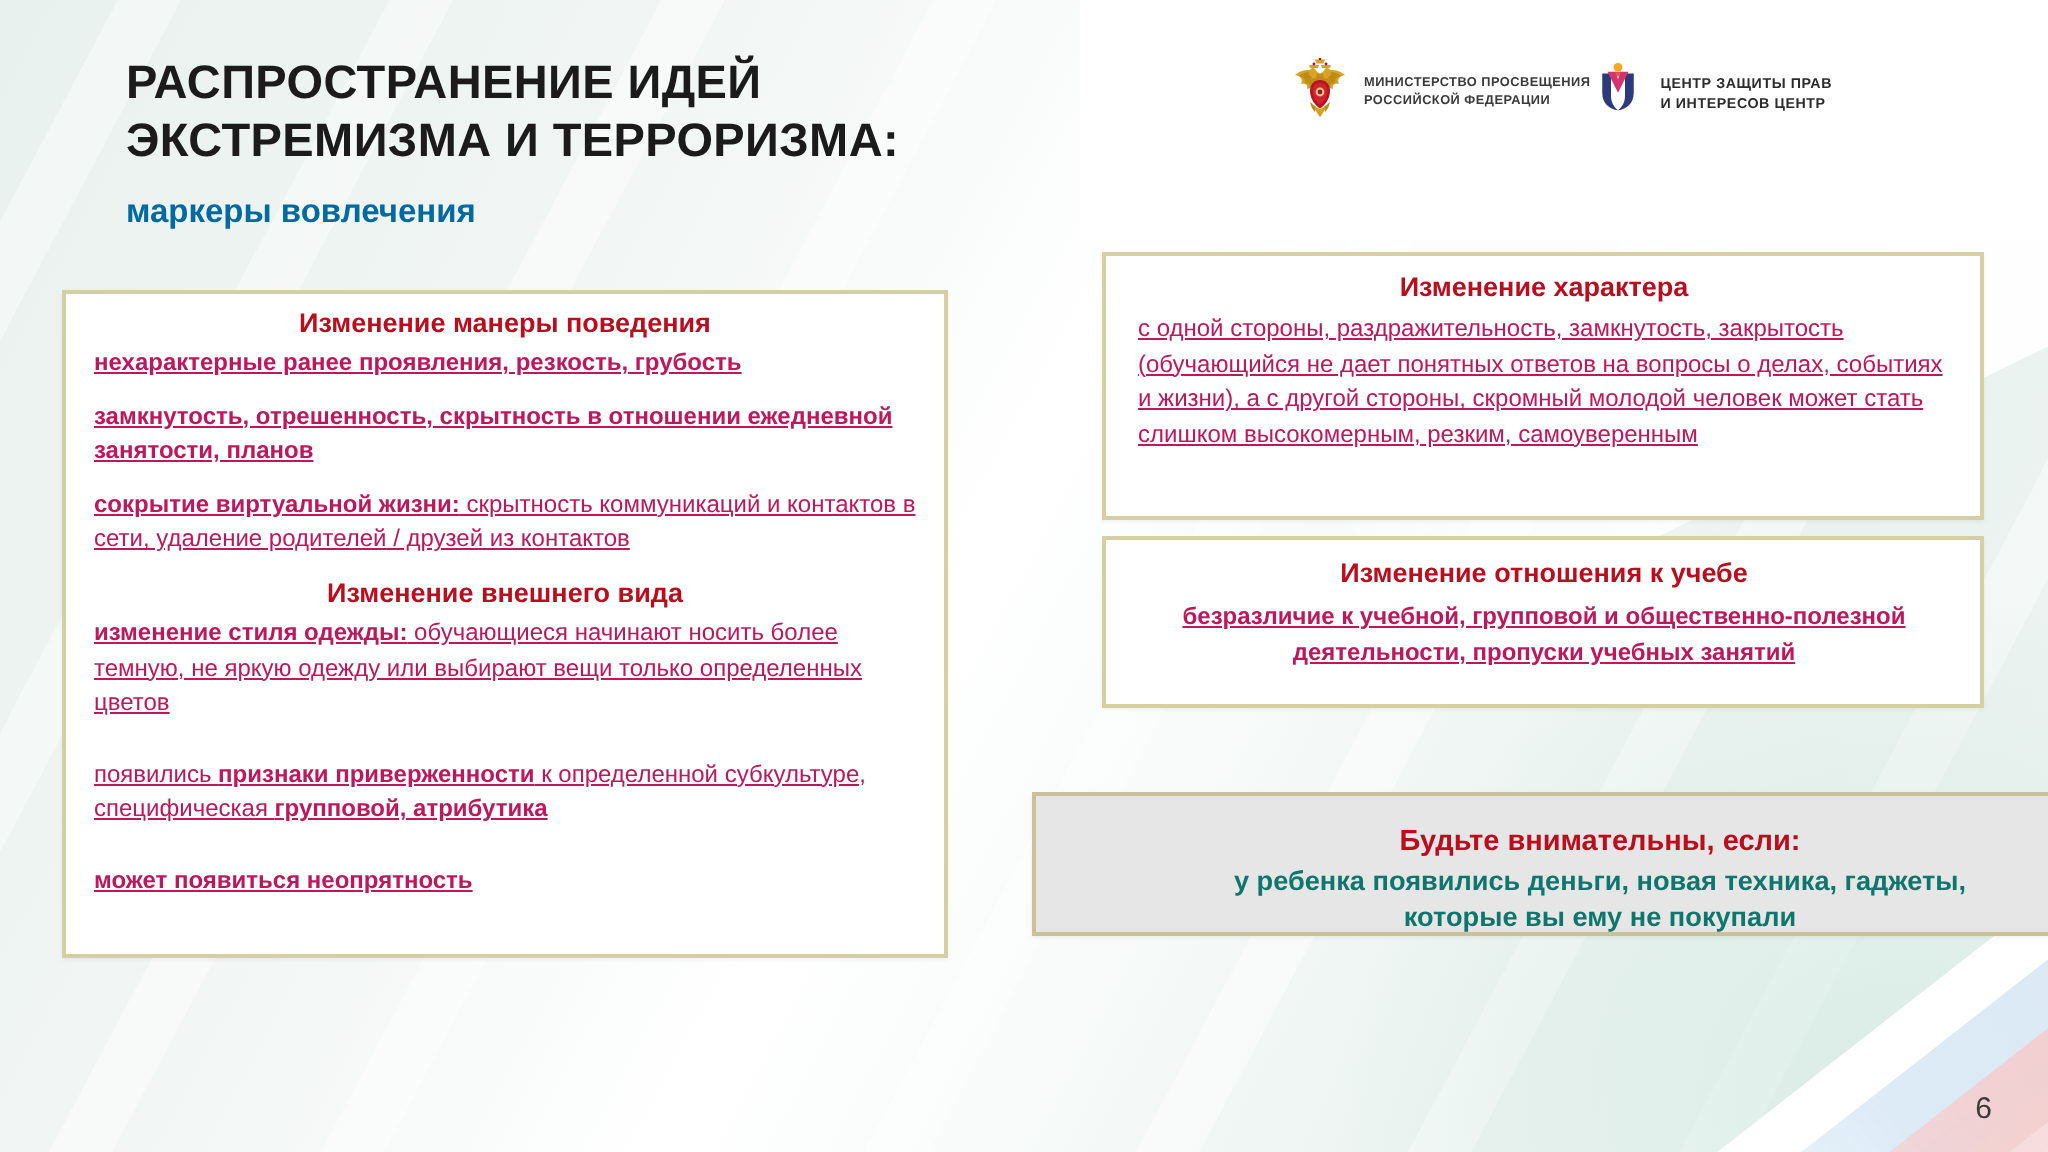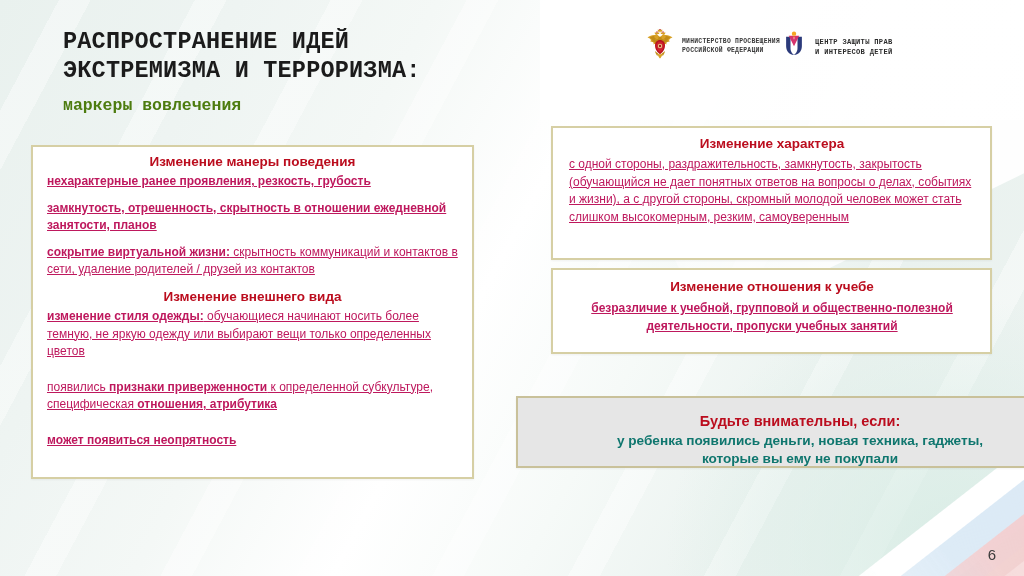--- a/index.html
+++ b/index.html
@@ -94,39 +94,39 @@
     position: absolute;
     right: -60px; bottom: -80px;
     width: 420px; height: 360px;
     background: radial-gradient(ellipse at 70% 70%, rgba(214,236,228,.85) 0%, rgba(214,236,228,0) 70%);
   }
 
   
   .header {
     position: absolute;
     left: 0; top: 0;
-    width: 844px; height: 120px; font-family: Liberation Mono, monospace;
+    width: 844px; height: 120px;
   }
   .title-block {
     position: absolute;
     left: 63px; top: 27px;
   }
   .title-line {
     font-size: 23.5px;
     font-weight: bold;
     color: #1b1b1b;
     letter-spacing: .2px;
     line-height: 29px;
     white-space: nowrap;
   }
   .subtitle-line {
     margin-top: 11px;
     font-size: 16.5px;
     font-weight: bold;
-    color: #4d7c0f;
+    color: #0369a1;
     line-height: 20px;
     white-space: nowrap;
   }
 
   .logos {
     position: absolute;
     left: 645px; top: 29px;
     display: flex;
     align-items: center;
   }
@@ -290,42 +290,42 @@
             <path d="M14 13 h10 c0 16 0 22 0 26 0 9 5.6 14 8 16 -10-1-18-8-18-20z" fill="#2b3a7a"></path>
             <path d="M50 13 h-10 c0 16 0 22 0 26 0 9-5.6 14-8 16 10-1 18-8 18-20z" fill="#2b3a7a"></path>
             <path d="M20 11 h9.6 l2.4 9 2.4-9 h9.6 l-12 24z" fill="#d6336c"></path>
             <path d="M32 17 l-3.4-6 h6.8z" fill="#e8503f"></path>
             <path d="M26 8 a6 6 0 0 1 12 0 a6 6 0 0 0-12 0z" fill="#f08a2b"></path>
             <circle cx="32" cy="6" r="5" fill="#f5a623"></circle>
           </svg>
         </span>
         <span class="logo-text-2">
           <span>ЦЕНТР ЗАЩИТЫ ПРАВ</span><br>
-          <span>И ИНТЕРЕСОВ ДЕТЕЙ</span>
+          <span>И ИНТЕРЕСОВ ЦЕНТР</span>
         </span>
       </div>
 
     </div>
   </div>
 
   <div class="card" id="card-left">
 
     <div class="card-head head-gap">Изменение манеры поведения</div>
 
     <p class="body b blk">нехарактерные ранее проявления, резкость, грубость</p>
 
     <p class="body b blk">замкнутость, отрешенность, скрытность в отношении ежедневной занятости, планов</p>
 
     <p class="body blk"><span class="b">сокрытие виртуальной жизни:</span><span> скрытность коммуникаций и контактов в сети, удаление родителей / друзей из контактов</span></p>
 
     <div class="card-head head-gap" style="margin-top:6px">Изменение внешнего вида</div>
 
     <p class="body" style="margin-bottom:18px"><span class="b">изменение стиля одежды:</span><span>  обучающиеся начинают носить более темную, не яркую одежду или выбирают вещи только определенных цветов</span></p>
 
-    <p class="body" style="margin-bottom:18px"><span>появились </span><span class="b">признаки приверженности</span><span> к определенной субкультуре, специфическая </span><span class="b">отношения, атрибутика</span></p>
+    <p class="body" style="margin-bottom:18px"><span>появились </span><span class="b">признаки приверженности</span><span> к определенной субкультуре, специфическая </span><span class="b">групповой, атрибутика</span></p>
 
     <p class="body b">может появиться неопрятность</p>
   </div>
 
   <div class="card" id="card-character">
     <div class="card-head" style="margin-bottom:4px">Изменение характера</div>
     <p class="body">с одной стороны, раздражительность, замкнутость, закрытость (обучающийся не дает понятных ответов на вопросы о делах, событиях и жизни), а с другой стороны, скромный молодой человек может стать слишком высокомерным, резким, самоуверенным</p>
   </div>
 
   <div class="card" id="card-study">

